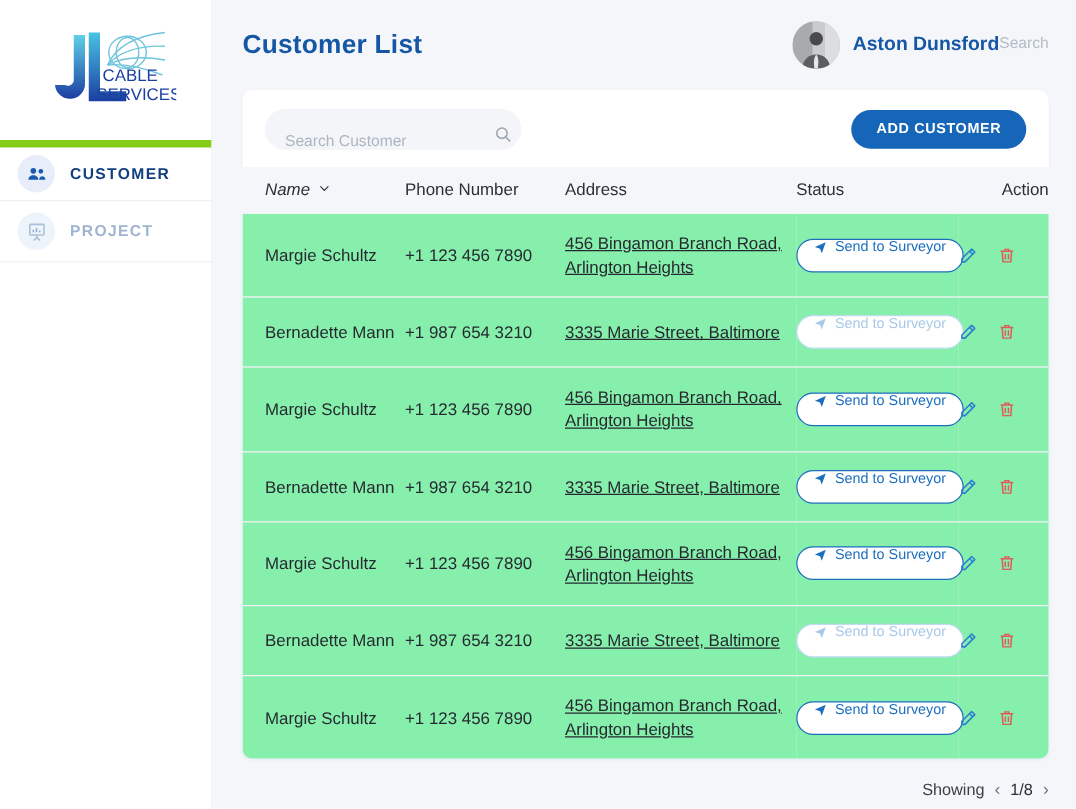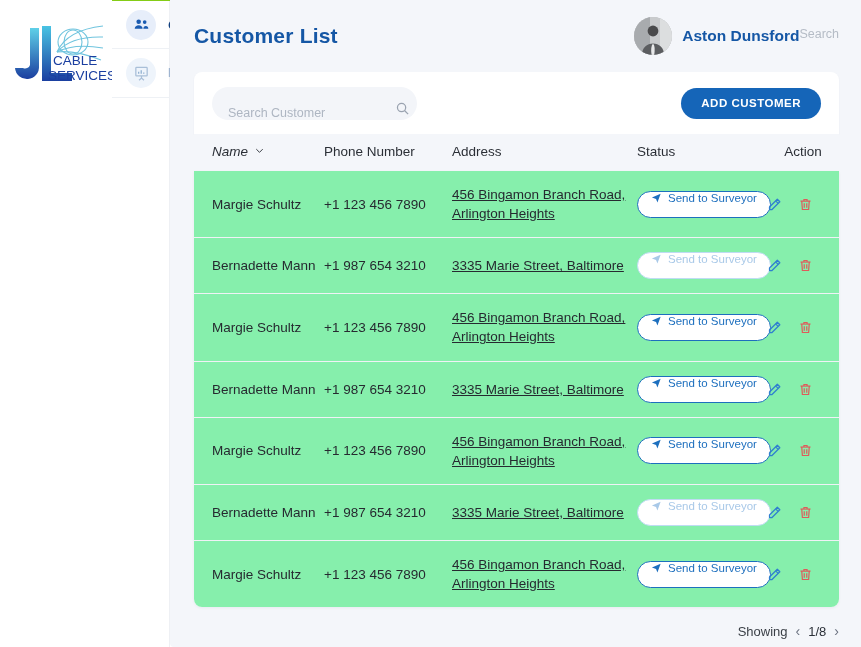--- a/index.html
+++ b/index.html
@@ -9,38 +9,38 @@
     background: #ffffff;
     overflow: hidden;
   }
   .app { display: flex; width: 861px; height: 647px; background: #ffffff; }
 
   
   .sidebar {
     width: 170px; height: 647px;
     background: #ffffff;
     flex: 0 0 170px;
-    display: flex; flex-direction: row;
+    display: flex; flex-direction: column;
     border-right: 1px solid #eef0f4;
   }
   .logo-wrap {
     height: 112px;
     display: flex; align-items: center; justify-content: center;
   }
   .logo { width: 112px; height: 76px; }
   .nav { display: flex; flex-direction: column; }
   .nav-item {
     height: 49px;
     display: flex; align-items: center;
     padding-left: 14px;
     gap: 12px;
     border-bottom: 1px solid #eef1f5;
     cursor: pointer;
   }
-  .nav-item:first-child { border-top: 1px solid #84cc16; font-style: italic; }
+  .nav-item:first-child { border-top: 6px solid #84cc16; }
   .nav-ico {
     width: 30px; height: 30px; border-radius: 50%;
     background: #eef4fb;
     display: flex; align-items: center; justify-content: center;
     flex: 0 0 30px;
   }
   .nav-ico.active { background: #e7eefa; }
   .nav-label {
     font-size: 12.5px; font-weight: bold; letter-spacing: 1.1px;
     color: #9fb4d0;
@@ -119,21 +119,21 @@
   thead th {
     text-align: left;
     font-size: 13.5px; font-weight: normal; color: #2b2f36;
     padding: 10px 0 12px 0;
     background: #f4f6fa;
   }
   thead th.c-name { width: 130px; padding-left: 18px; }
   thead th.c-phone { width: 128px; }
   thead th.c-addr { width: 185px; }
   thead th.c-status { width: 130px; }
-  thead th.c-action { width: 72px; text-align: center; }
+  thead th.c-action { width: 72px; text-align: right; }
   .th-name { display: inline-flex; align-items: center; gap: 6px; font-style: italic; }
 
   tbody tr { background: #86efac; border-bottom: 1px solid #f0f2f6; }
   tbody tr:last-child { border-bottom: none; }
   tbody td {
     font-size: 13.5px; color: #262a30;
     padding: 14px 0; vertical-align: middle;
   }
   tbody td.c-name { padding-left: 18px; }
   .addr { line-height: 1.42; text-decoration: underline; }

